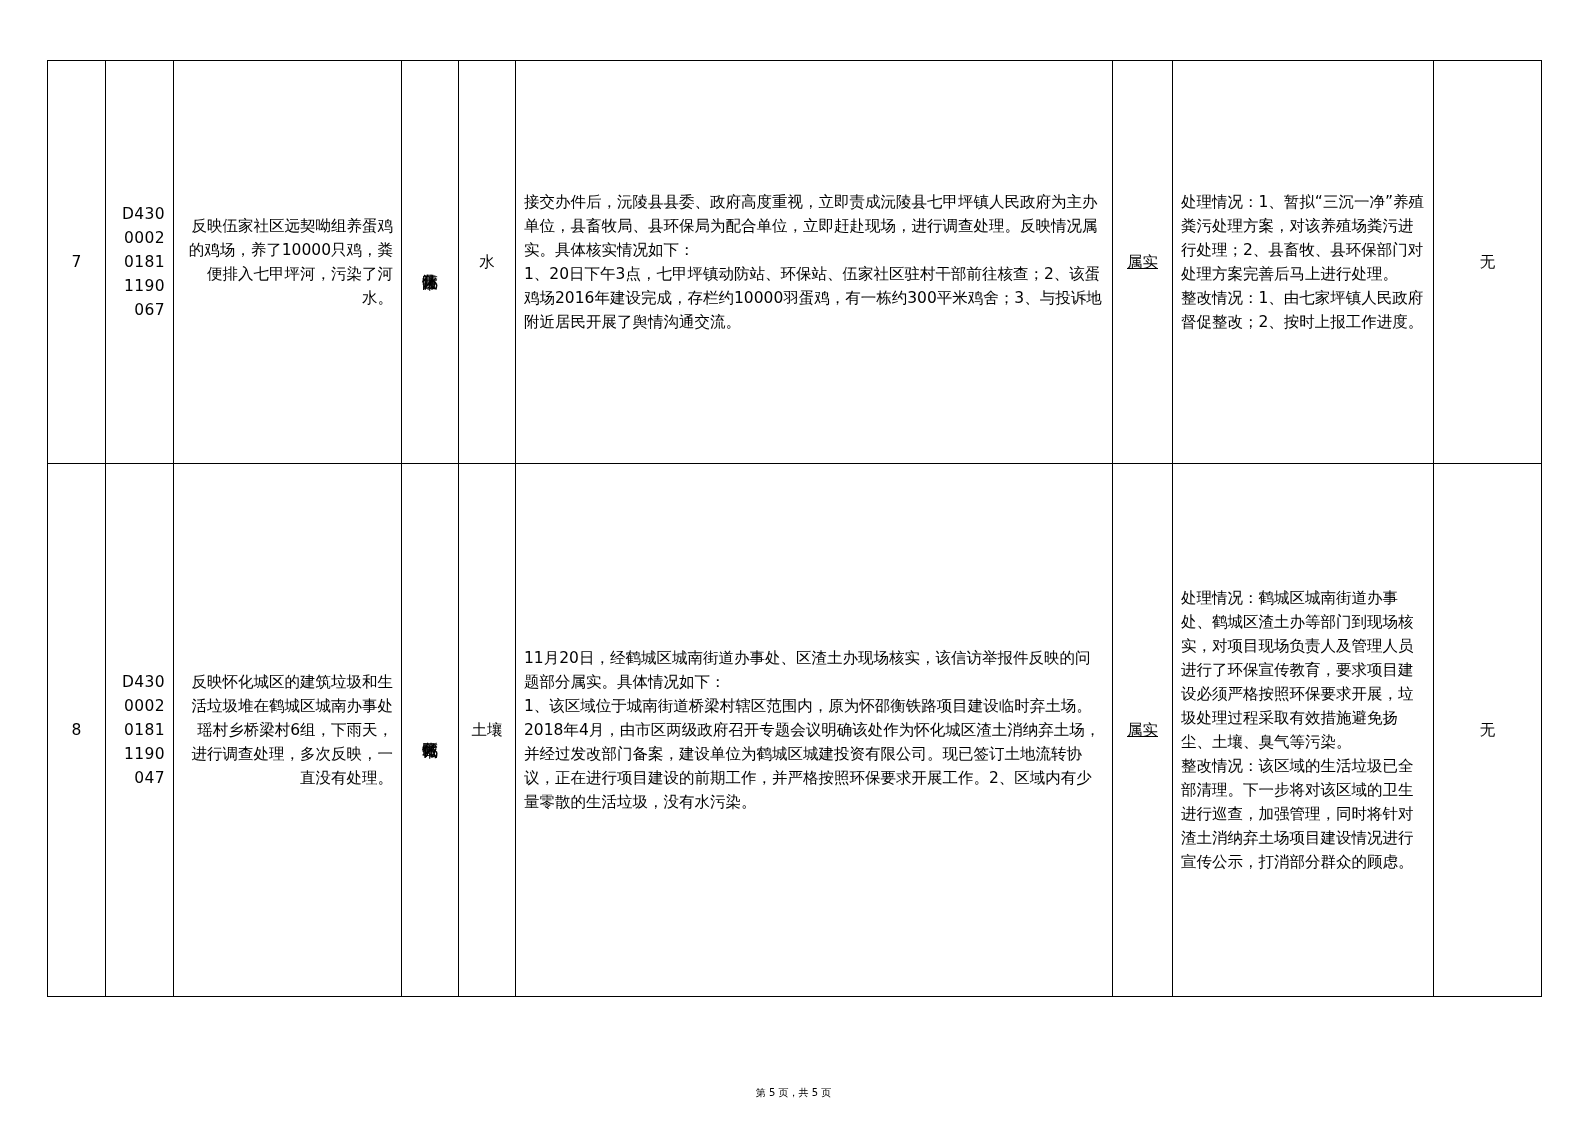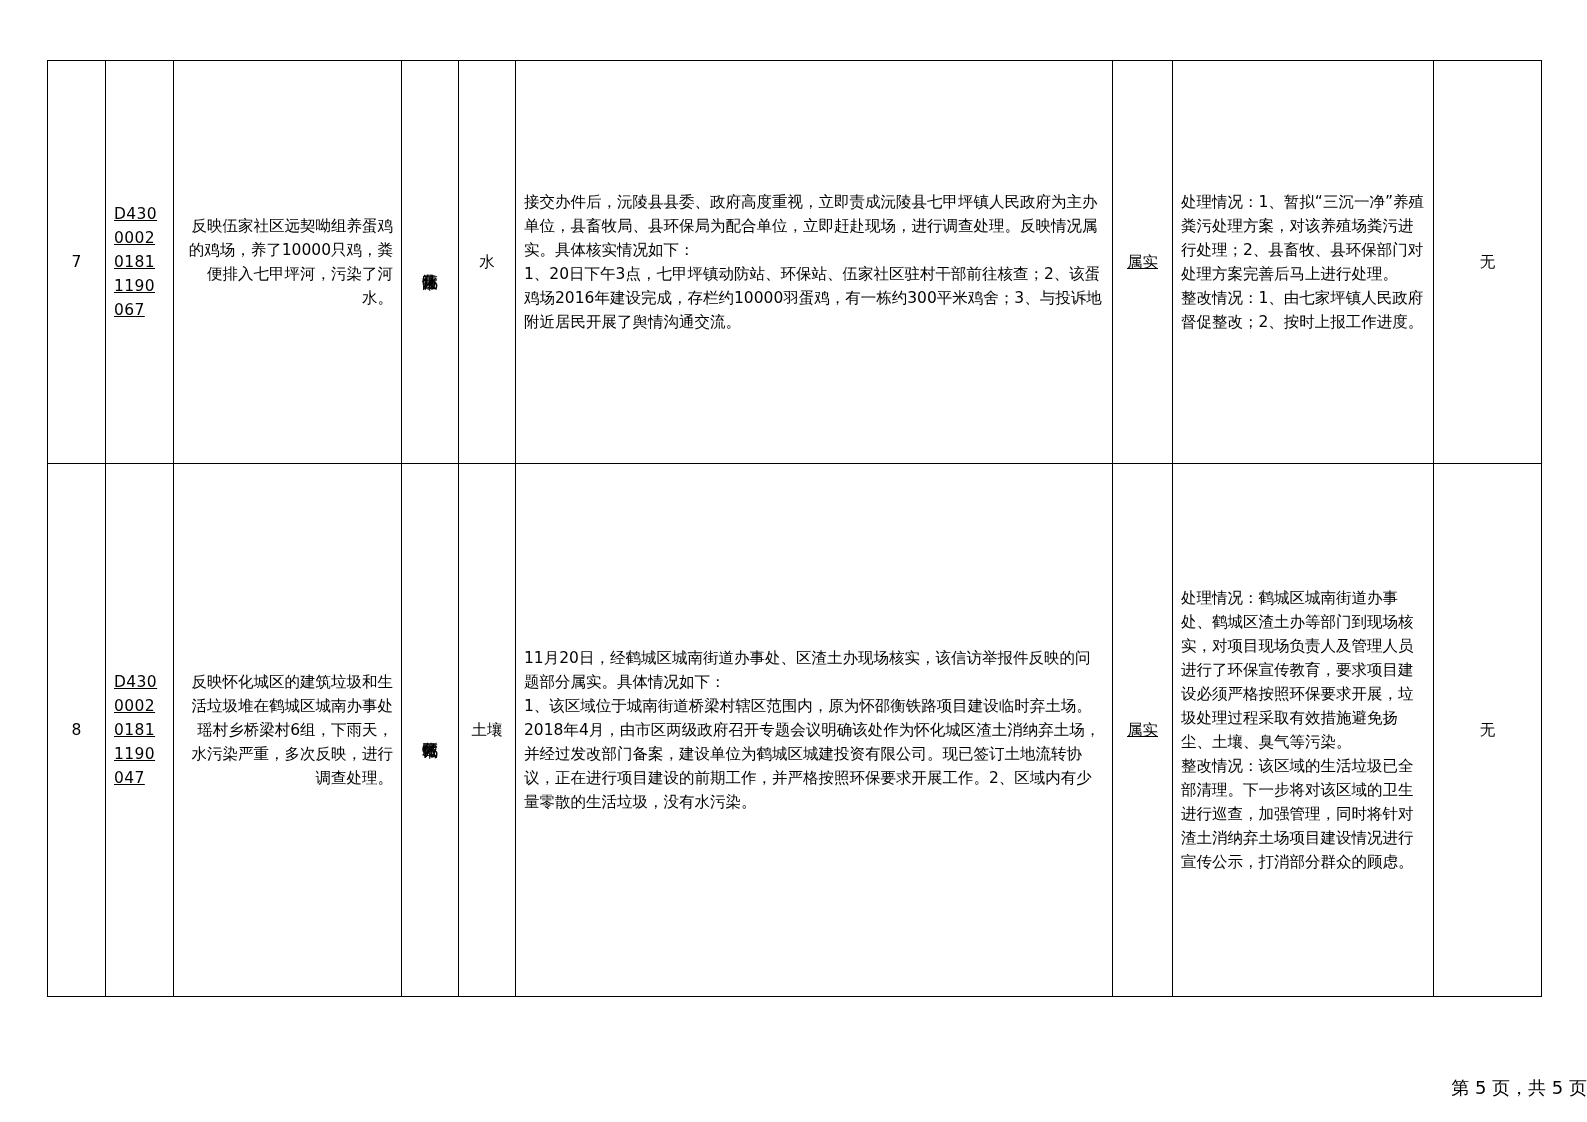--- a/index.html
+++ b/index.html
@@ -45,25 +45,24 @@
   col.c-detail { width: 597px; }
   col.c-result { width: 60px; }
   col.c-handle { width: 261px; }
   col.c-note   { width: 108px; }
 
   .cell-idx {
     text-align: center;
     font-size: 16px;
   }
   .cell-code {
-    text-align: left;
+    text-align: right;
     font-size: 15.5px;
     line-height: 1.62;
     letter-spacing: 0.4px;
-    text-decoration: underline;
   }
   .cell-desc {
     text-align: right;
     line-height: 1.62;
   }
   .cell-city {
     text-align: center;
     line-height: 1.3;
     writing-mode: vertical-rl;
     text-orientation: upright;
@@ -94,22 +93,22 @@
     text-align: center;
   }
   .row7 td { height: 390px; }
   .row8 td { height: 520px; }
 
   .footer {
     position: absolute;
     left: 0;
     right: 0;
     bottom: 22px;
-    text-align: right;
-    font-size: 18px;
+    text-align: center;
+    font-size: 10px;
     font-family: "DejaVu Sans", "Liberation Sans", sans-serif;
   }
 </style>
 </head>
 <body>
 
 <div class="page">
 
   <table class="report">
     <colgroup>
@@ -145,21 +144,21 @@
 整改情况：1、由七家坪镇人民政府督促整改；2、按时上报工作进度。</td>
         <td class="cell-note">无</td>
       </tr>
       <tr class="row8">
         <td class="cell-idx">8</td>
         <td class="cell-code" style="white-space: pre-line;">D430
 0002
 0181
 1190
 047</td>
-        <td class="cell-desc">反映怀化城区的建筑垃圾和生活垃圾堆在鹤城区城南办事处瑶村乡桥梁村6组，下雨天，水污染严重，多次反映，进行调查处理。</td>
+        <td class="cell-desc">反映怀化城区的建筑垃圾和生活垃圾堆在鹤城区城南办事处瑶村乡桥梁村6组，下雨天，进行调查处理，多次反映，一直没有处理。</td>
         <td>
           <div class="city-wrap">
             <span class="cell-city">怀化市鹤城区</span>
           </div>
         </td>
         <td class="cell-type">土壤</td>
         <td class="cell-detail" style="white-space: pre-line;">11月20日，经鹤城区城南街道办事处、区渣土办现场核实，该信访举报件反映的问题部分属实。具体情况如下：
 1、该区域位于城南街道桥梁村辖区范围内，原为怀邵衡铁路项目建设临时弃土场。2018年4月，由市区两级政府召开专题会议明确该处作为怀化城区渣土消纳弃土场，并经过发改部门备案，建设单位为鹤城区城建投资有限公司。现已签订土地流转协议，正在进行项目建设的前期工作，并严格按照环保要求开展工作。2、区域内有少量零散的生活垃圾，没有水污染。</td>
         <td class="cell-result">属实</td>
         <td class="cell-handle" style="white-space: pre-line;">处理情况：鹤城区城南街道办事处、鹤城区渣土办等部门到现场核实，对项目现场负责人及管理人员进行了环保宣传教育，要求项目建设必须严格按照环保要求开展，垃圾处理过程采取有效措施避免扬尘、土壤、臭气等污染。

